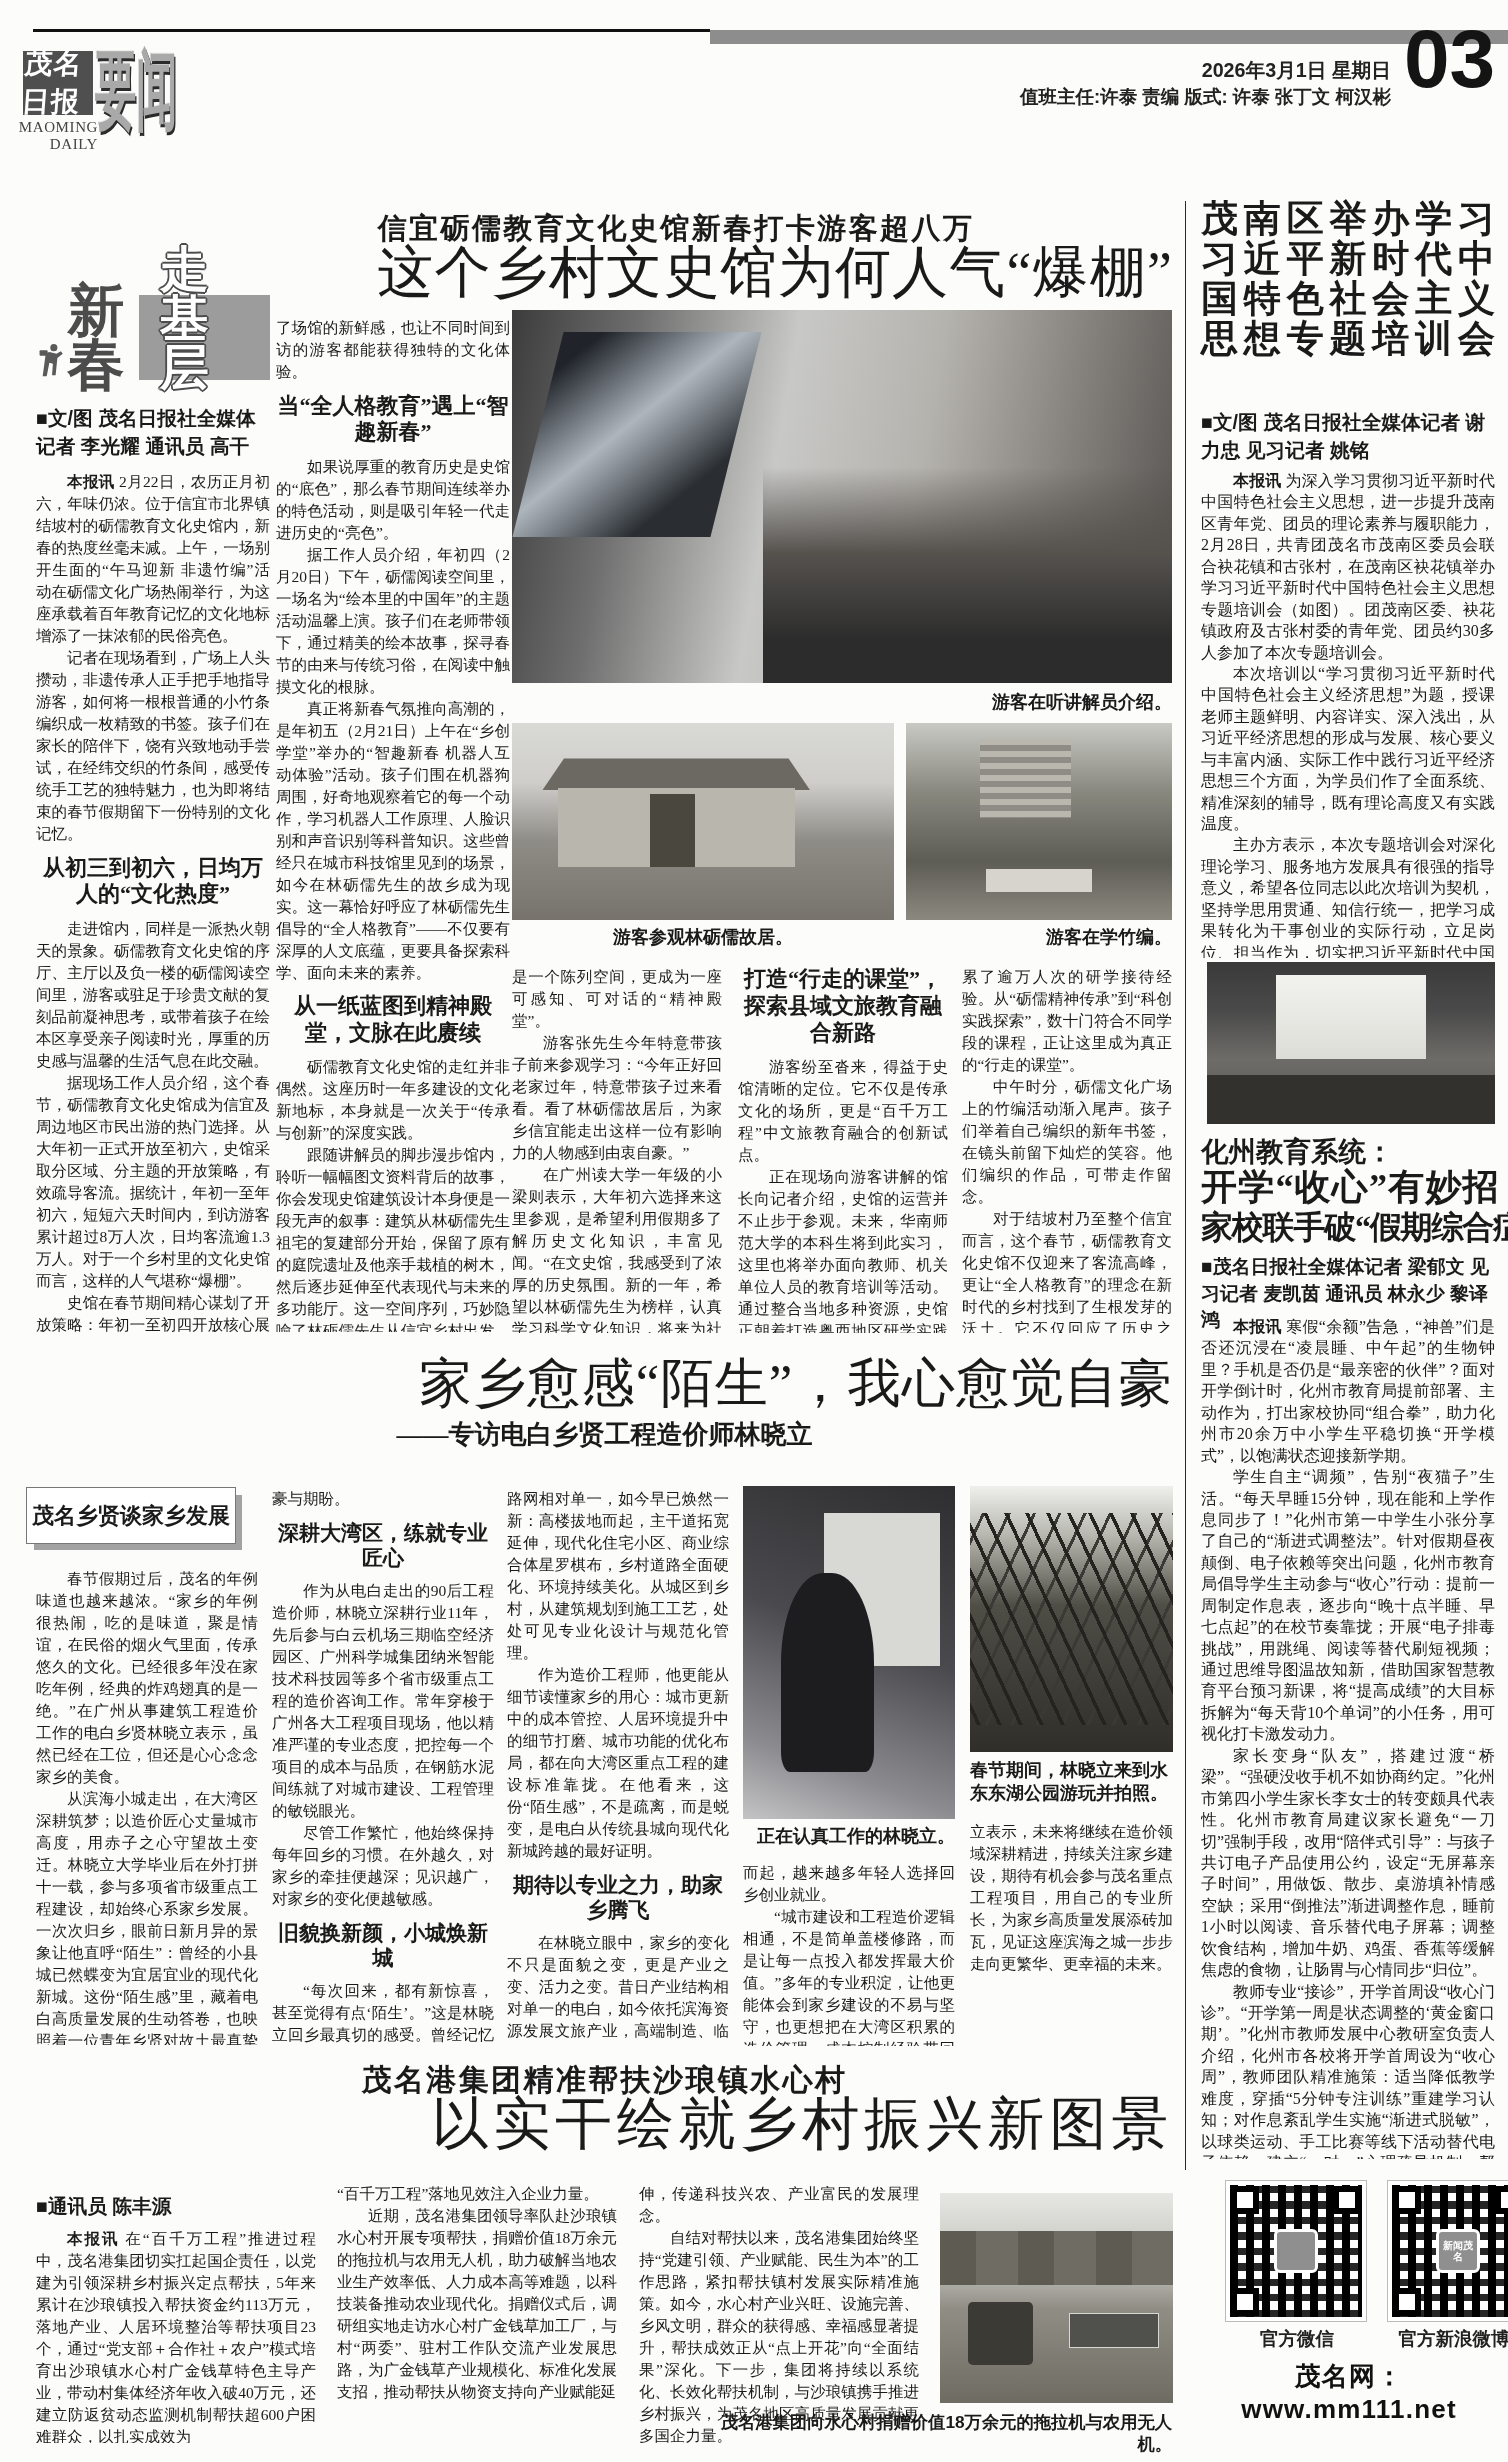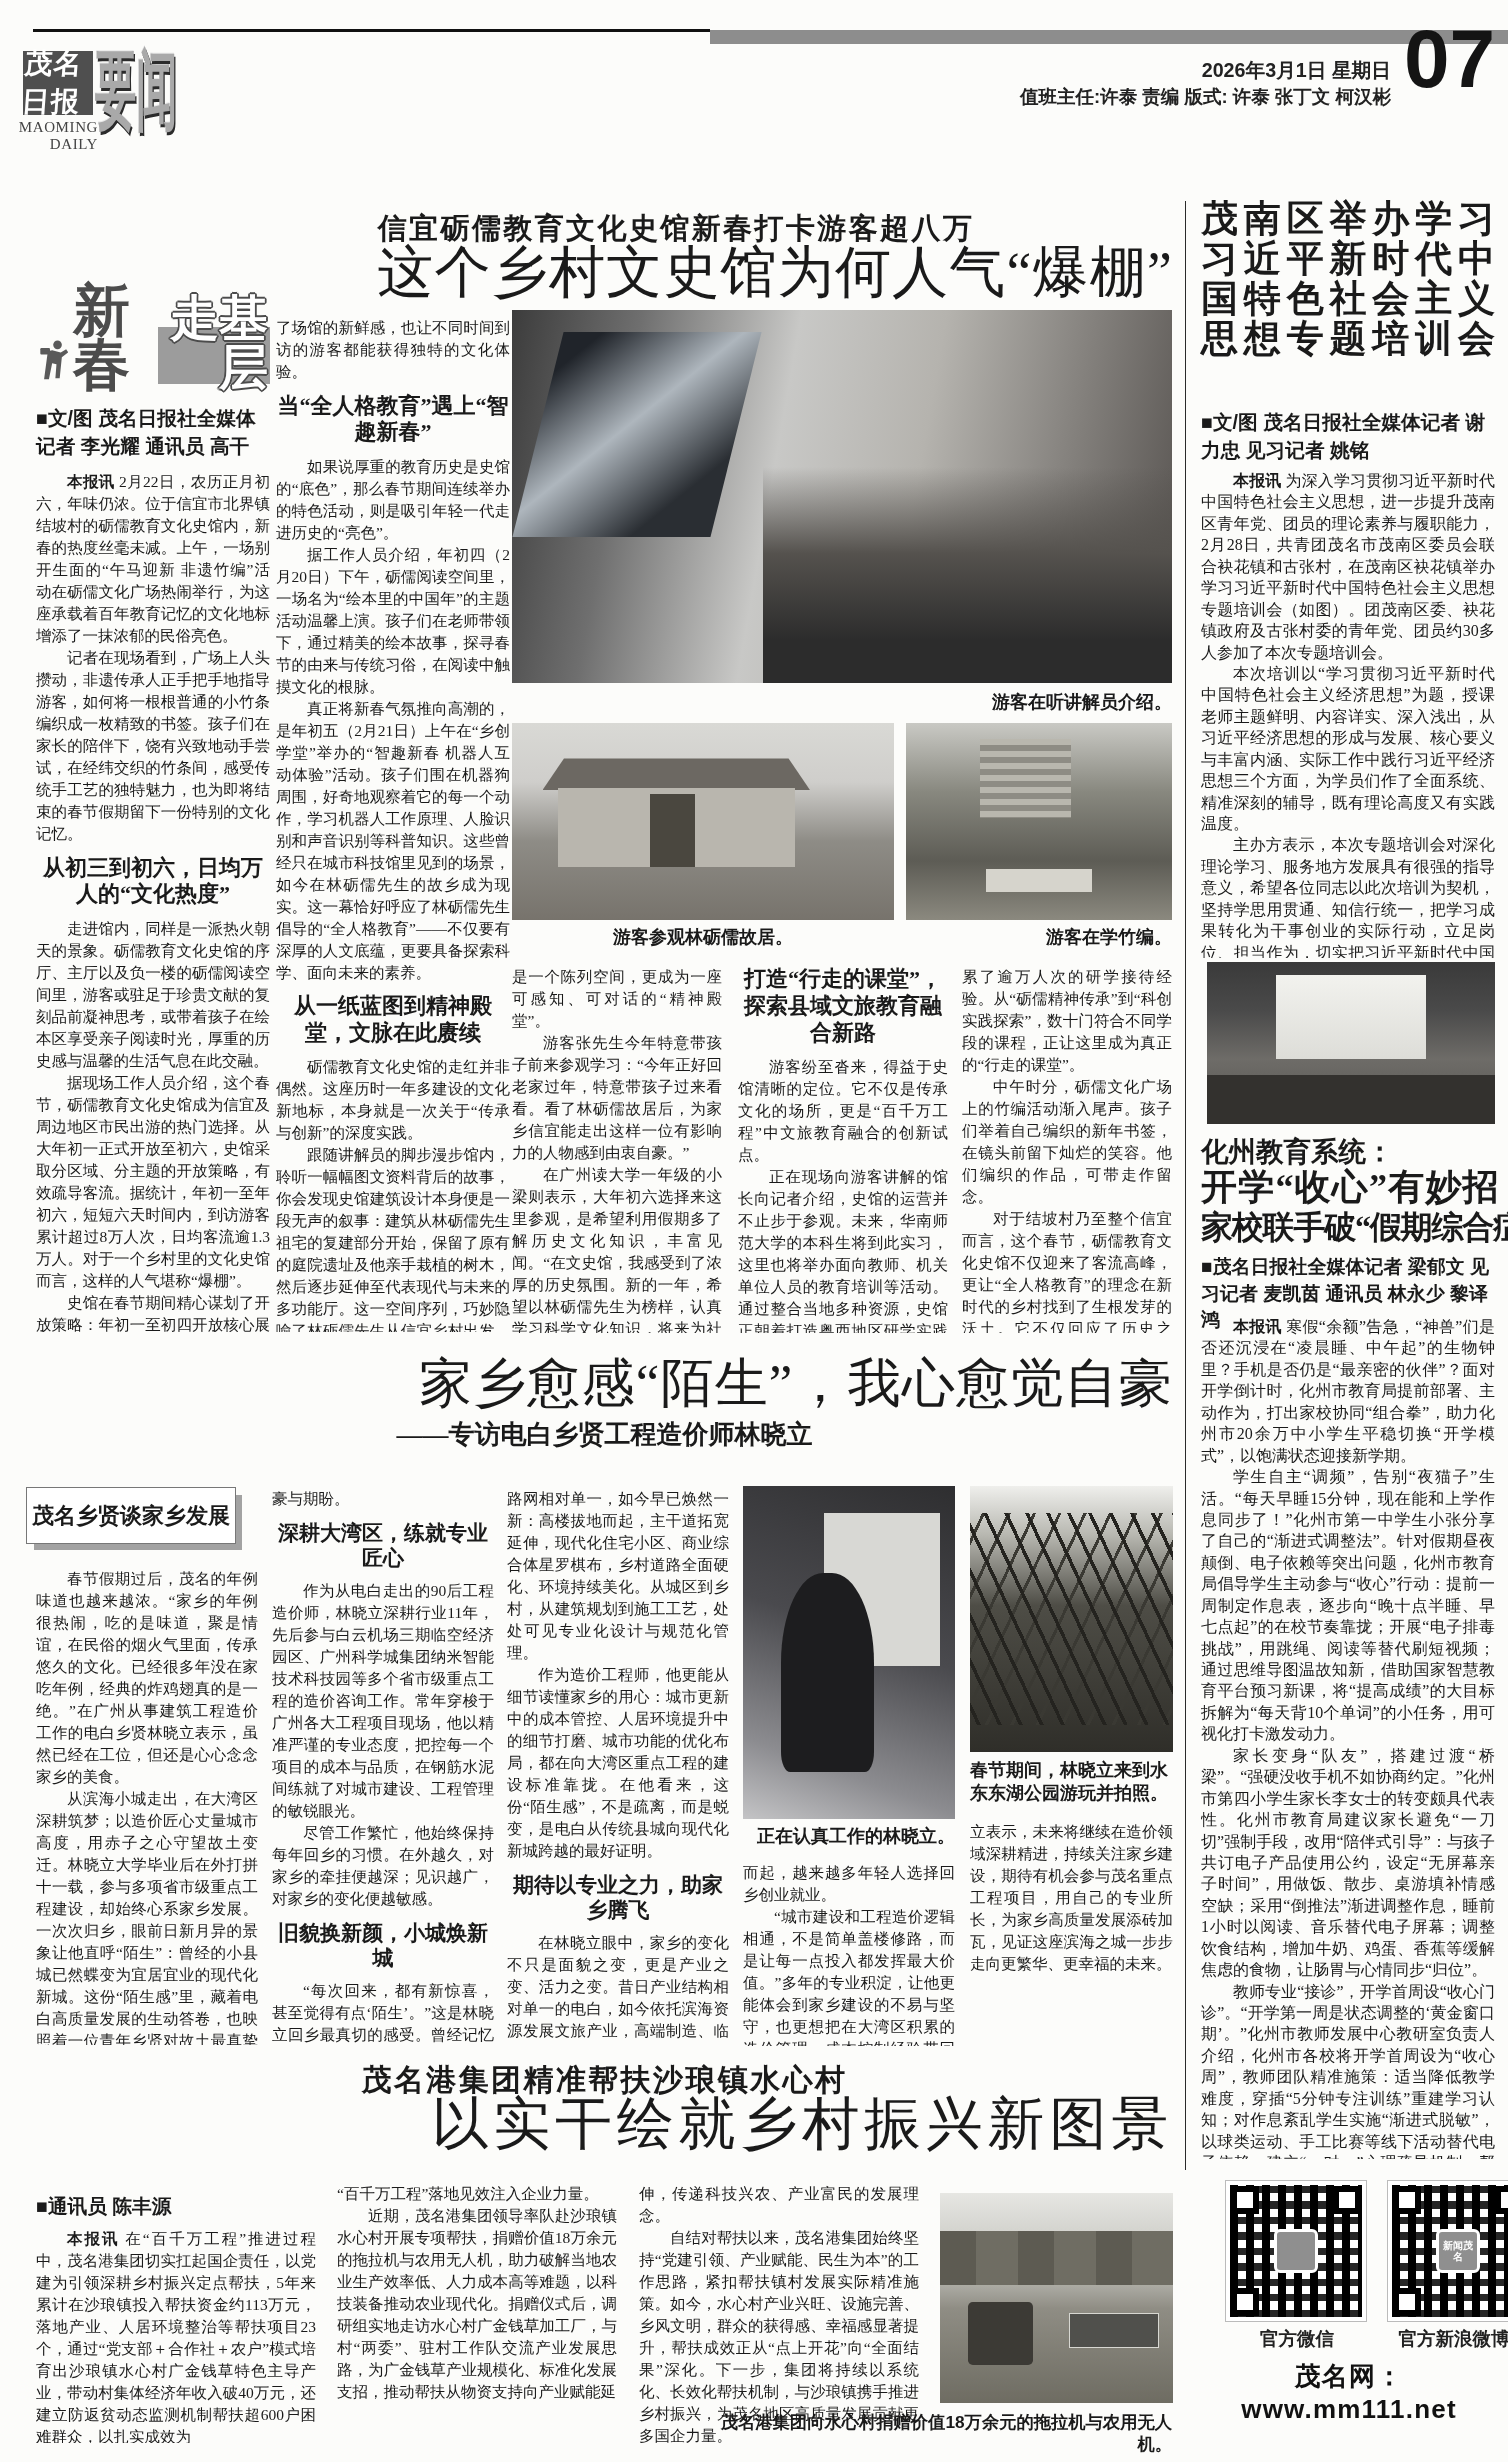--- a/index.html
+++ b/index.html
@@ -53,21 +53,21 @@
   .ph-park .branch{position:absolute;left:-5%;top:10%;width:110%;height:80%;
      background:repeating-linear-gradient(65deg,transparent 0 15.5px,#24231f 15.5px 19px),repeating-linear-gradient(115deg,transparent 0 20px,#3a3933 20px 23px);}
   .ph-tractor{background:linear-gradient(180deg,#e6e6e2 0%,#c3c3bd 35%,#8f8d84 55%,#6e6c62 100%);}
   .ph-tractor .tree{position:absolute;left:0;top:18%;width:100%;height:26%;background:repeating-linear-gradient(90deg,#5d5b52 0 36px,#6f6d63 36px 78px);}
   .ph-tractor .body{position:absolute;left:12%;bottom:18%;width:28%;height:30%;background:#3c3a35;border-radius:4.8px;}
   .ph-tractor .banner{position:absolute;right:6%;bottom:26%;width:38%;height:16%;background:#50504c;border:1.8px solid #d8d8d2;}
 
   
   .badge{display:flex;align-items:flex-end;gap:4.8px;}
   .badge .solid{font-weight:bold;font-size:57px;line-height:.95;color:#4c4c4c;letter-spacing:-2.4px;}
-  .badge .outlinewrap{position:relative;padding:0 2px;text-align:right;}
+  .badge .outlinewrap{position:relative;padding:0 21px;}
   .badge .bar{position:absolute;left:0;right:0;top:34%;bottom:8%;background:#9c9c9c;}
   .badge .outline{position:relative;font-weight:bold;font-size:49px;line-height:1;color:#fff;
       text-shadow:1.8px 0 #4c4c4c,-1.8px 0 #4c4c4c,0 1.8px #4c4c4c,0 -1.8px #4c4c4c,1.2px 1.2px #4c4c4c,-1.2px -1.2px #4c4c4c,1.2px -1.2px #4c4c4c,-1.2px 1.2px #4c4c4c;}
 
   
   .vline{background:#2a2a2a;}
   .rail-title{font-weight:bold;font-size:37px;line-height:1.08;text-align:justify;text-align-last:justify;}
   .rail-body p{font-size:16px;line-height:1.34;}
   .rail2-t1{font-weight:bold;font-size:27.5px;line-height:1.1;}
   .rail2-t2{font-weight:bold;font-size:36px;line-height:1.12;letter-spacing:1.2px;white-space:nowrap;}
@@ -105,21 +105,21 @@
   <div class="abs rule-gray" style="left:710px;top:30px;width:798px;height:14.3px;"></div>
 
   <div class="abs logo-box" style="left:23px;top:51px;width:70px;height:64px;">
     <span>茂名日报</span>
   </div>
   <div class="abs logo-sub" style="left:18px;top:119px;width:80px;">MAOMING DAILY</div>
   <div class="abs yaowen" style="left:95px;top:47px;">要闻</div>
 
   <div class="abs dateline" style="left:955px;top:57px;width:436px;font-size:19.7px;">2026年3月1日 星期日</div>
   <div class="abs dateline" style="left:836px;top:84px;width:555px;font-size:18.5px;">值班主任:许泰 责编 版式: 许泰 张丁文 柯汉彬</div>
-  <div class="abs pagenum" style="left:1404px;top:18px;">07</div>
+  <div class="abs pagenum" style="left:1404px;top:18px;">03</div>
 
   <div class="abs kicker" style="left:179px;top:209px;width:994px;">信宜砺儒教育文化史馆新春打卡游客超八万</div>
   <div class="abs headline" style="left:90px;top:243px;width:1083px;">这个乡村文史馆为何人气“爆棚”</div>
 
   <div class="abs badge" style="left:36px;top:313px;width:234px;height:79px;">
     <svg width="44" height="62" viewBox="0 0 60 80">
       <g fill="#5a5a5a">
         <circle cx="40" cy="10" r="8"></circle>
         <rect x="8" y="16" width="18" height="12" rx="2"></rect>
         <path d="M30 20 L46 24 L56 18 L60 24 L48 33 L44 72 L36 72 L38 46 L30 44 L24 74 L15 74 L22 22 Z"></path>

